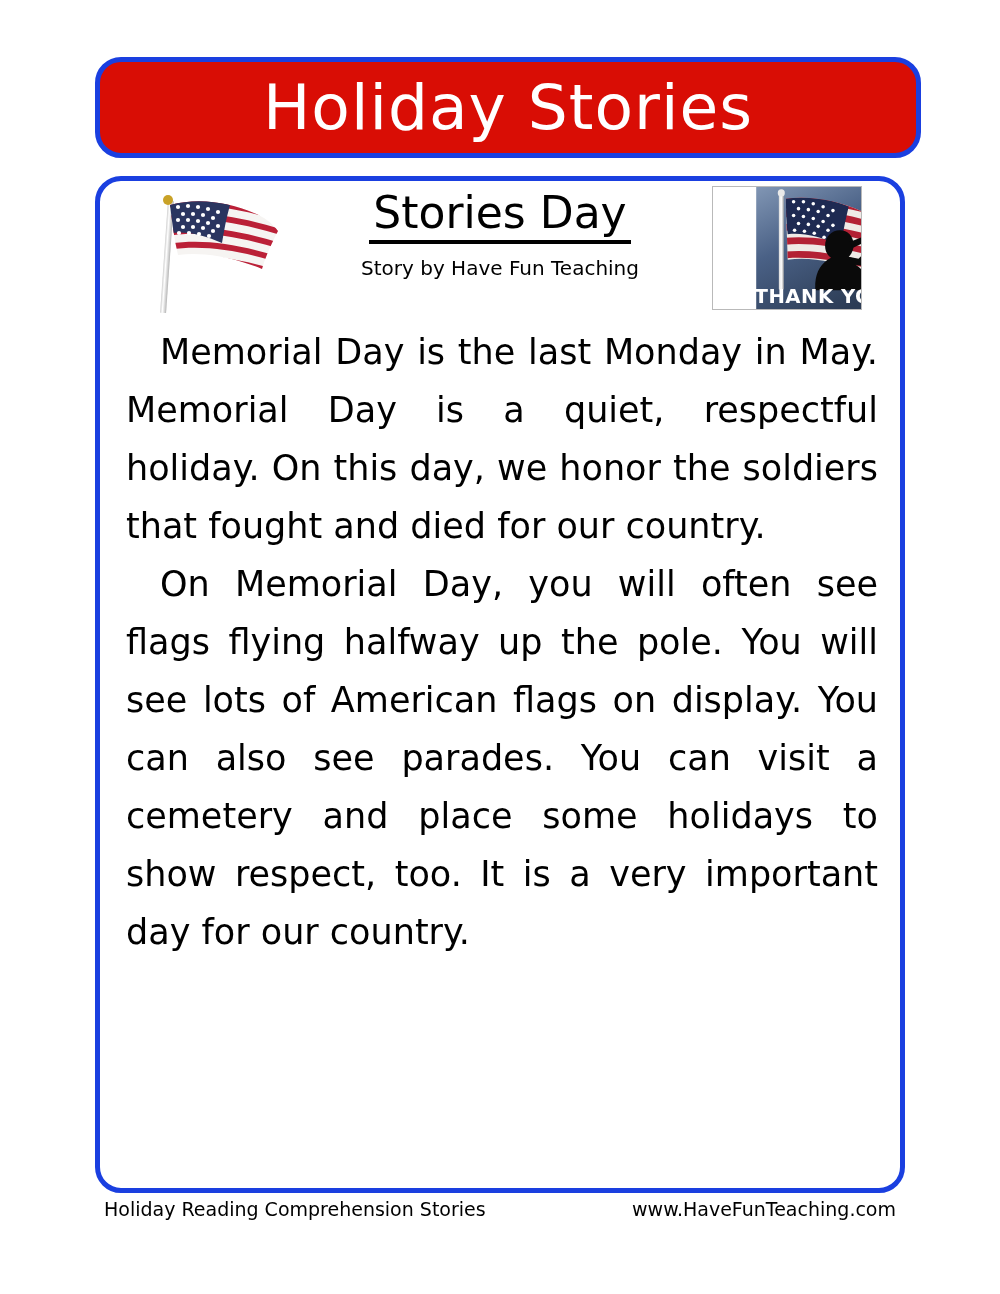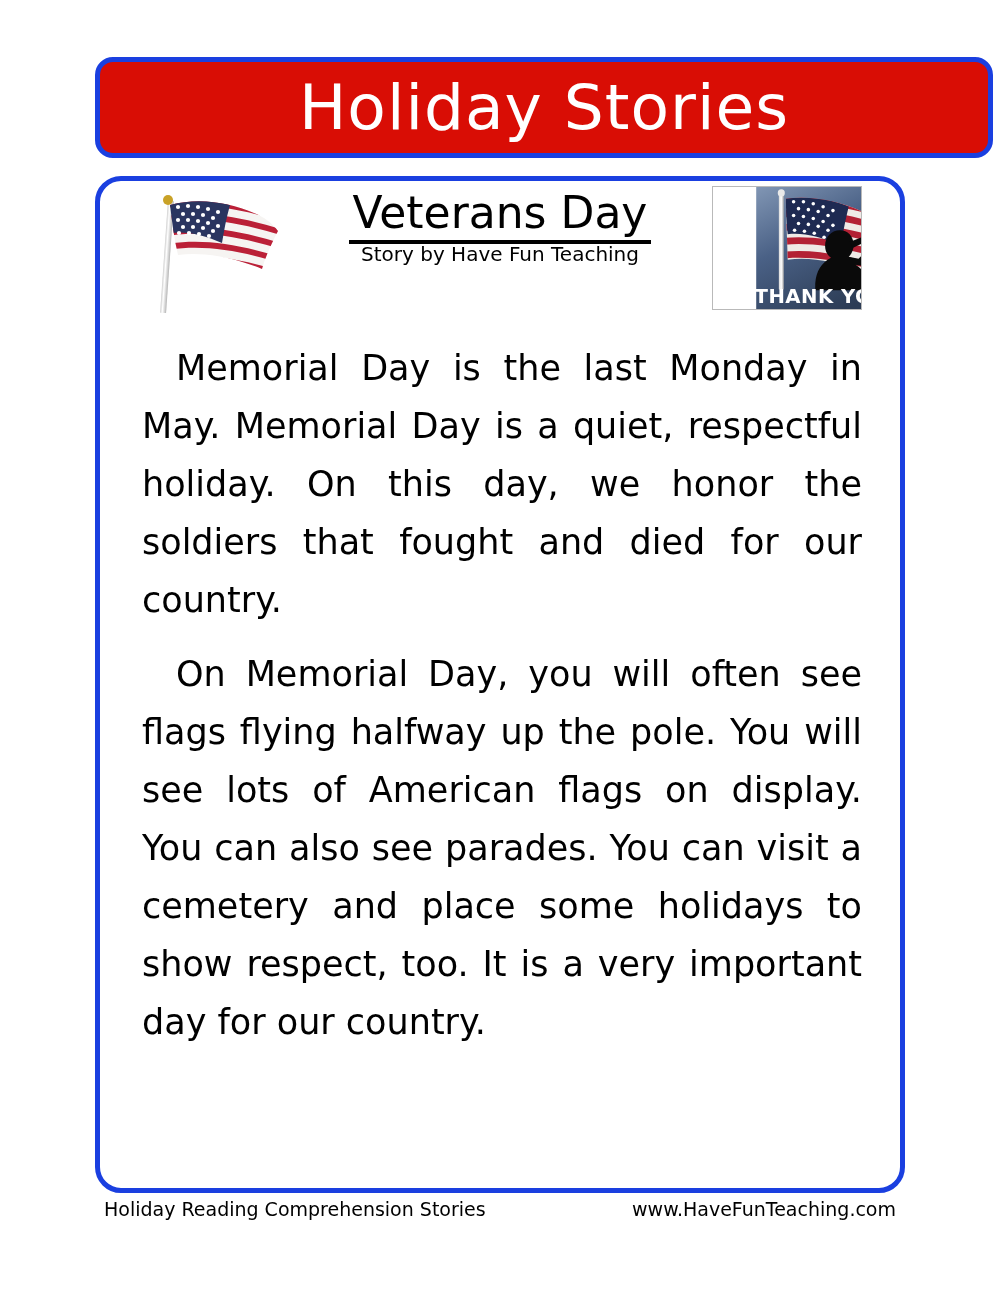--- a/index.html
+++ b/index.html
@@ -14,26 +14,26 @@
     position: relative;
     font-family: "Liberation Sans", sans-serif;
     overflow: hidden;
   }
 
   
   .header-banner {
     position: absolute;
     left: 95px;
     top: 57px;
-    width: 898px;
+    width: 826px;
     height: 101px;
     box-sizing: border-box;
     background: #d90d05;
     border: 5px solid #1a3fe0;
-    border-radius: 18px;
+    border-radius: 26px;
     display: flex;
     align-items: center;
     justify-content: center;
   }
   .header-title {
     color: #ffffff;
     font-family: "DejaVu Sans", sans-serif;
     font-size: 63px;
     font-weight: 400;
     letter-spacing: 1px;
@@ -71,20 +71,21 @@
     font-family: "DejaVu Sans", sans-serif;
     font-size: 44px;
     font-weight: 400;
     color: #000000;
     line-height: 1.08;
     border-bottom: 4px solid #000000;
     padding: 0 4px 3px 4px;
     white-space: nowrap;
   }
   .story-subtitle {
+    margin-top: 14px;
     font-family: "DejaVu Sans", sans-serif;
     font-size: 20px;
     color: #000000;
     line-height: 1;
     white-space: nowrap;
   }
 
   
   .flag-left {
     position: absolute;
@@ -108,21 +109,21 @@
   }
 
   
   .story-body {
     position: absolute;
     left: 26px;
     right: 22px;
     top: 142px;
   }
   .story-para {
-    margin: 16px;
+    margin: 0;
     font-family: "DejaVu Sans", sans-serif;
     font-size: 35px;
     line-height: 58px;
     color: #000000;
     text-align: justify;
     text-indent: 34px;
     -webkit-hyphens: none;
     hyphens: none;
   }
   .story-para.last {
@@ -206,21 +207,21 @@
             <circle cx="37" cy="44" r="2.1"></circle>
               <circle cx="47" cy="44" r="2.1"></circle>
             <circle cx="57" cy="45" r="2.1"></circle>
               <circle cx="67" cy="47" r="2.1"></circle>
           </g>
         </g>
       </svg>
     </div>
 
     <div class="title-block">
-      <div class="story-title">Veterans Day</div>
+      <div class="story-title">Stories Day</div>
       <div class="story-subtitle">Story by Have Fun Teaching</div>
     </div>
 
     <div class="thankyou-img">
       <svg viewBox="0 0 150 124" width="148" height="122" aria-hidden="true">
         <defs>
           <linearGradient id="skyGrad" x1="0" y1="0" x2="0.6" y2="1">
             <stop offset="0%" stop-color="#8196b4"></stop>
             <stop offset="45%" stop-color="#4a6186"></stop>
             <stop offset="100%" stop-color="#2c3c55"></stop>

